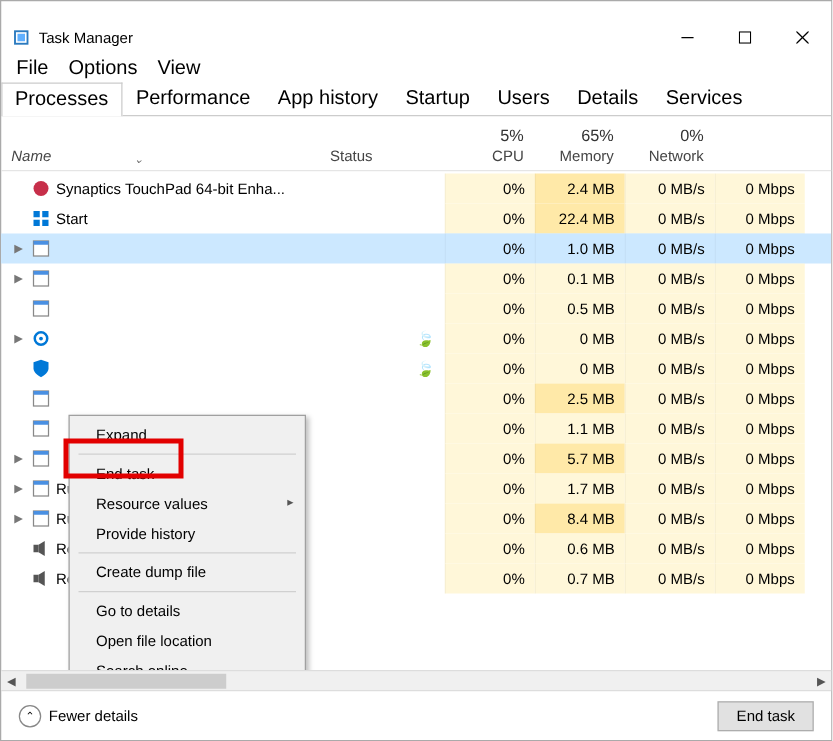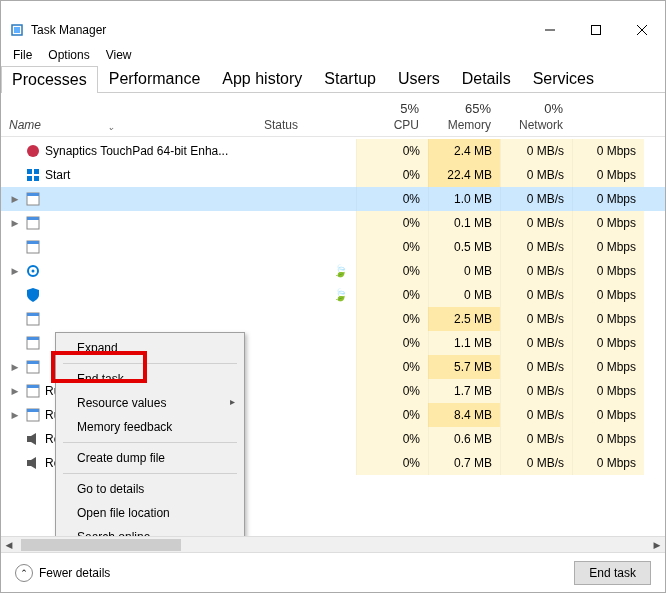--- a/index.html
+++ b/index.html
@@ -7,21 +7,21 @@
 .window { border: 1px solid #aaa; width: 666px; height: 593px; display: flex; flex-direction: column; }
 
 
 .titlebar { display: flex; align-items: center; height: 30px; padding-left: 8px; margin-top: 14px; }
 .titlebar .ticon { width: 16px; height: 16px; margin-right: 6px; display: inline-flex; align-items: center; justify-content: center; }
 .titlebar .title { font-size: 12px; flex: 1; }
 .wbtns { display: flex; }
 .wbtn { width: 46px; height: 30px; display: flex; align-items: center; justify-content: center; font-size: 12px; color: #000; }
 
 
-.menubar { display: flex; height: 20px; padding: 0 4px; font-size: 12px; align-items: center; }
+.menubar { display: flex; height: 20px; padding: 0 4px; font-size: 16px; align-items: center; }
 .menubar .mitem { padding: 2px 8px; }
 
 
 .tabs { display: flex; border-bottom: 1px solid #ccc; font-size: 16px; }
 .tab { padding: 4px 10px; border: 1px solid transparent; border-bottom: none; }
 .tab.active { border-color: #ccc; background: #fff; position: relative; top: 1px; }
 
 
 .colheaders { display: flex; height: 44px; border-bottom: 1px solid #e5e5e5; font-size: 12px; color: #454545; }
 .colheaders > div { display: flex; align-items: flex-end; padding: 4px 8px; border-right: 1px solid transparent; }
@@ -388,21 +388,21 @@
           <div class="cell num heat-low">0 MB/s</div>
           <div class="cell num heat-low">0 Mbps</div>
         </div>
       </div>
 
     <div class="ctxmenu">
       <div class="ctxitem">Expand</div>
       <div class="ctxsep"></div>
       <div class="ctxitem">End task</div>
       <div class="ctxitem submenu">Resource values</div>
-      <div class="ctxitem">Memory feedback</div>
+      <div class="ctxitem">Provide history</div>
       <div class="ctxsep"></div>
       <div class="ctxitem">Create dump file</div>
       <div class="ctxsep"></div>
       <div class="ctxitem">Go to details</div>
       <div class="ctxitem">Open file location</div>
       <div class="ctxitem">Search online</div>
       <div class="ctxitem">Properties</div>
     </div>
     <div class="highlight-box"></div>
   </div>

